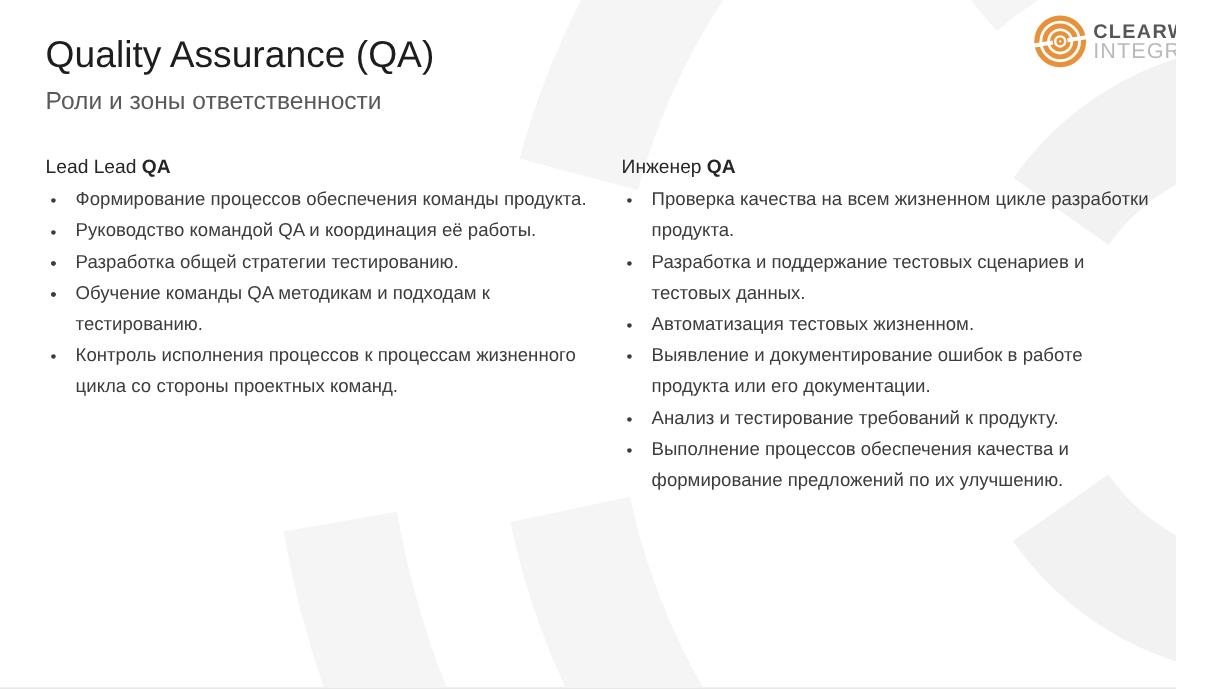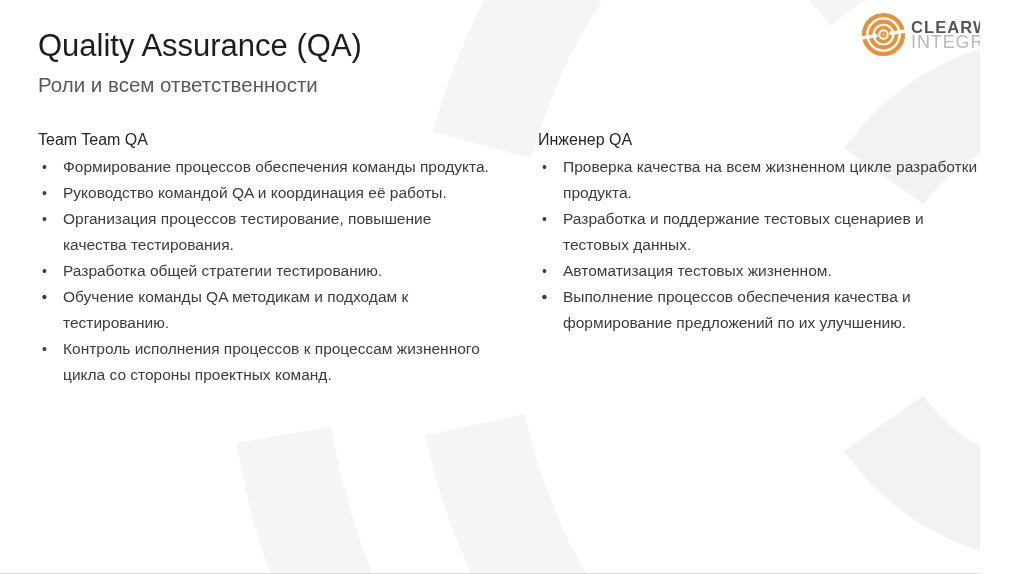--- a/index.html
+++ b/index.html
@@ -34,25 +34,25 @@
     color:#55565A;letter-spacing:1.1px;white-space:nowrap;
   }
   .logo-line2{
     font-size:18px;line-height:15px;font-weight:400;
     color:#b7b9bb;letter-spacing:0.9px;white-space:nowrap;text-align:center;
   }
 
   
   .col{position:absolute;top:129px;z-index:2;}
   .col-left{left:38px;width:455px;}
-  .col-right{left:538px;width:448px;}
+  .col-right{left:518px;width:448px;}
   .col-heading{
     margin:0 0 4px 0;font-size:16px;line-height:21px;font-weight:400;color:#262626;
   }
-  .col-heading b{font-weight:400;}
+  .col-heading b{font-weight:700;}
   ul.items{list-style:none;margin:0;padding:0;}
   li.item{
     position:relative;padding-left:25px;
     font-size:15.5px;line-height:26px;color:#3c3c3c;
   }
   .mk{position:absolute;left:4px;top:0;font-size:14px;color:#3c3c3c;}
 </style>
 </head>
 <body>
 
@@ -64,58 +64,58 @@
 
     <circle cx="1060" cy="300" r="405" fill="none" stroke="#f5f5f6" stroke-width="95" stroke-dasharray="354 2191" stroke-dashoffset="-1626"></circle>
 
     <circle cx="1060" cy="300" r="598" fill="none" stroke="#f5f5f6" stroke-width="102" stroke-dasharray="209 282 209 3057" stroke-dashoffset="-1544"></circle>
 
     <circle cx="1060" cy="300" r="788" fill="none" stroke="#f5f5f6" stroke-width="96" stroke-dasharray="220 4731" stroke-dashoffset="-2120"></circle>
   </svg>
 
   <header class="header">
     <h1 class="title">Quality Assurance (QA)</h1>
-    <h2 class="subtitle">Роли и всем ответственности</h2>
+    <h2 class="subtitle">Роли и зоны ответственности</h2>
   </header>
 
   <div class="logo">
     <svg class="logo-icon" viewBox="0 0 44 44" xmlns="http://www.w3.org/2000/svg" aria-hidden="true">
       <circle cx="22" cy="22" r="19" fill="none" stroke="#E8913B" stroke-width="4.2"></circle>
       <circle cx="22" cy="22" r="12.6" fill="none" stroke="#E8913B" stroke-width="4"></circle>
       <circle cx="22" cy="22" r="6.8" fill="none" stroke="#E8913B" stroke-width="3.4"></circle>
       <circle cx="22" cy="22" r="2" fill="none" stroke="#E8913B" stroke-width="2.2"></circle>
       <g transform="rotate(-9 22 22)">
         <rect x="-1" y="20.3" width="17" height="3.4" fill="#ffffff"></rect>
         <rect x="28" y="20.3" width="17" height="3.4" fill="#ffffff"></rect>
       </g>
     </svg>
     <div class="logo-text">
       <span class="logo-line1">CLEARWAY</span>
       <span class="logo-line2">INTEGRATION</span>
     </div>
   </div>
 
   <section class="col col-left">
-    <h3 class="col-heading"><span>Team Team</span> <b>QA</b></h3>
+    <h3 class="col-heading"><span>Lead Lead</span> <b>QA</b></h3>
     <ul class="items">
       <li class="item"><span class="mk">•</span><span>Формирование процессов обеспечения команды продукта.</span></li>
       <li class="item"><span class="mk">•</span><span>Руководство командой QA и координация её работы.</span></li>
-      <li class="item"><span class="mk">•</span><span>Организация процессов тестирование, повышение качества тестирования.</span></li>
+      <li class="item"><span class="mk">•</span></li>
       <li class="item"><span class="mk">•</span><span>Разработка общей стратегии тестированию.</span></li>
       <li class="item"><span class="mk">•</span></li>
       <li class="item"><span class="mk">•</span><span>Обучение команды QA методикам и подходам к тестированию.</span></li>
       <li class="item"><span class="mk">•</span><span>Контроль исполнения процессов к процессам жизненного цикла со стороны проектных команд.</span></li>
     </ul>
   </section>
 
   <section class="col col-right">
     <h3 class="col-heading"><span>Инженер</span> <b>QA</b></h3>
     <ul class="items">
       <li class="item"><span class="mk">•</span><span>Проверка качества на всем жизненном цикле разработки продукта.</span></li>
       <li class="item"><span class="mk">•</span><span>Разработка и поддержание тестовых сценариев и тестовых данных.</span></li>
       <li class="item"><span class="mk">•</span><span>Автоматизация тестовых жизненном.</span></li>
-      <li class="item"><span class="mk">•</span></li>
-      <li class="item"><span class="mk">•</span></li>
+      <li class="item"><span class="mk">•</span><span>Выявление и документирование ошибок в работе продукта или его документации.</span></li>
+      <li class="item"><span class="mk">•</span><span>Анализ и тестирование требований к продукту.</span></li>
       <li class="item"><span class="mk">•</span><span>Выполнение процессов обеспечения качества и формирование предложений по их улучшению.</span></li>
     </ul>
   </section>
 
 </div>
 
 </body></html>

